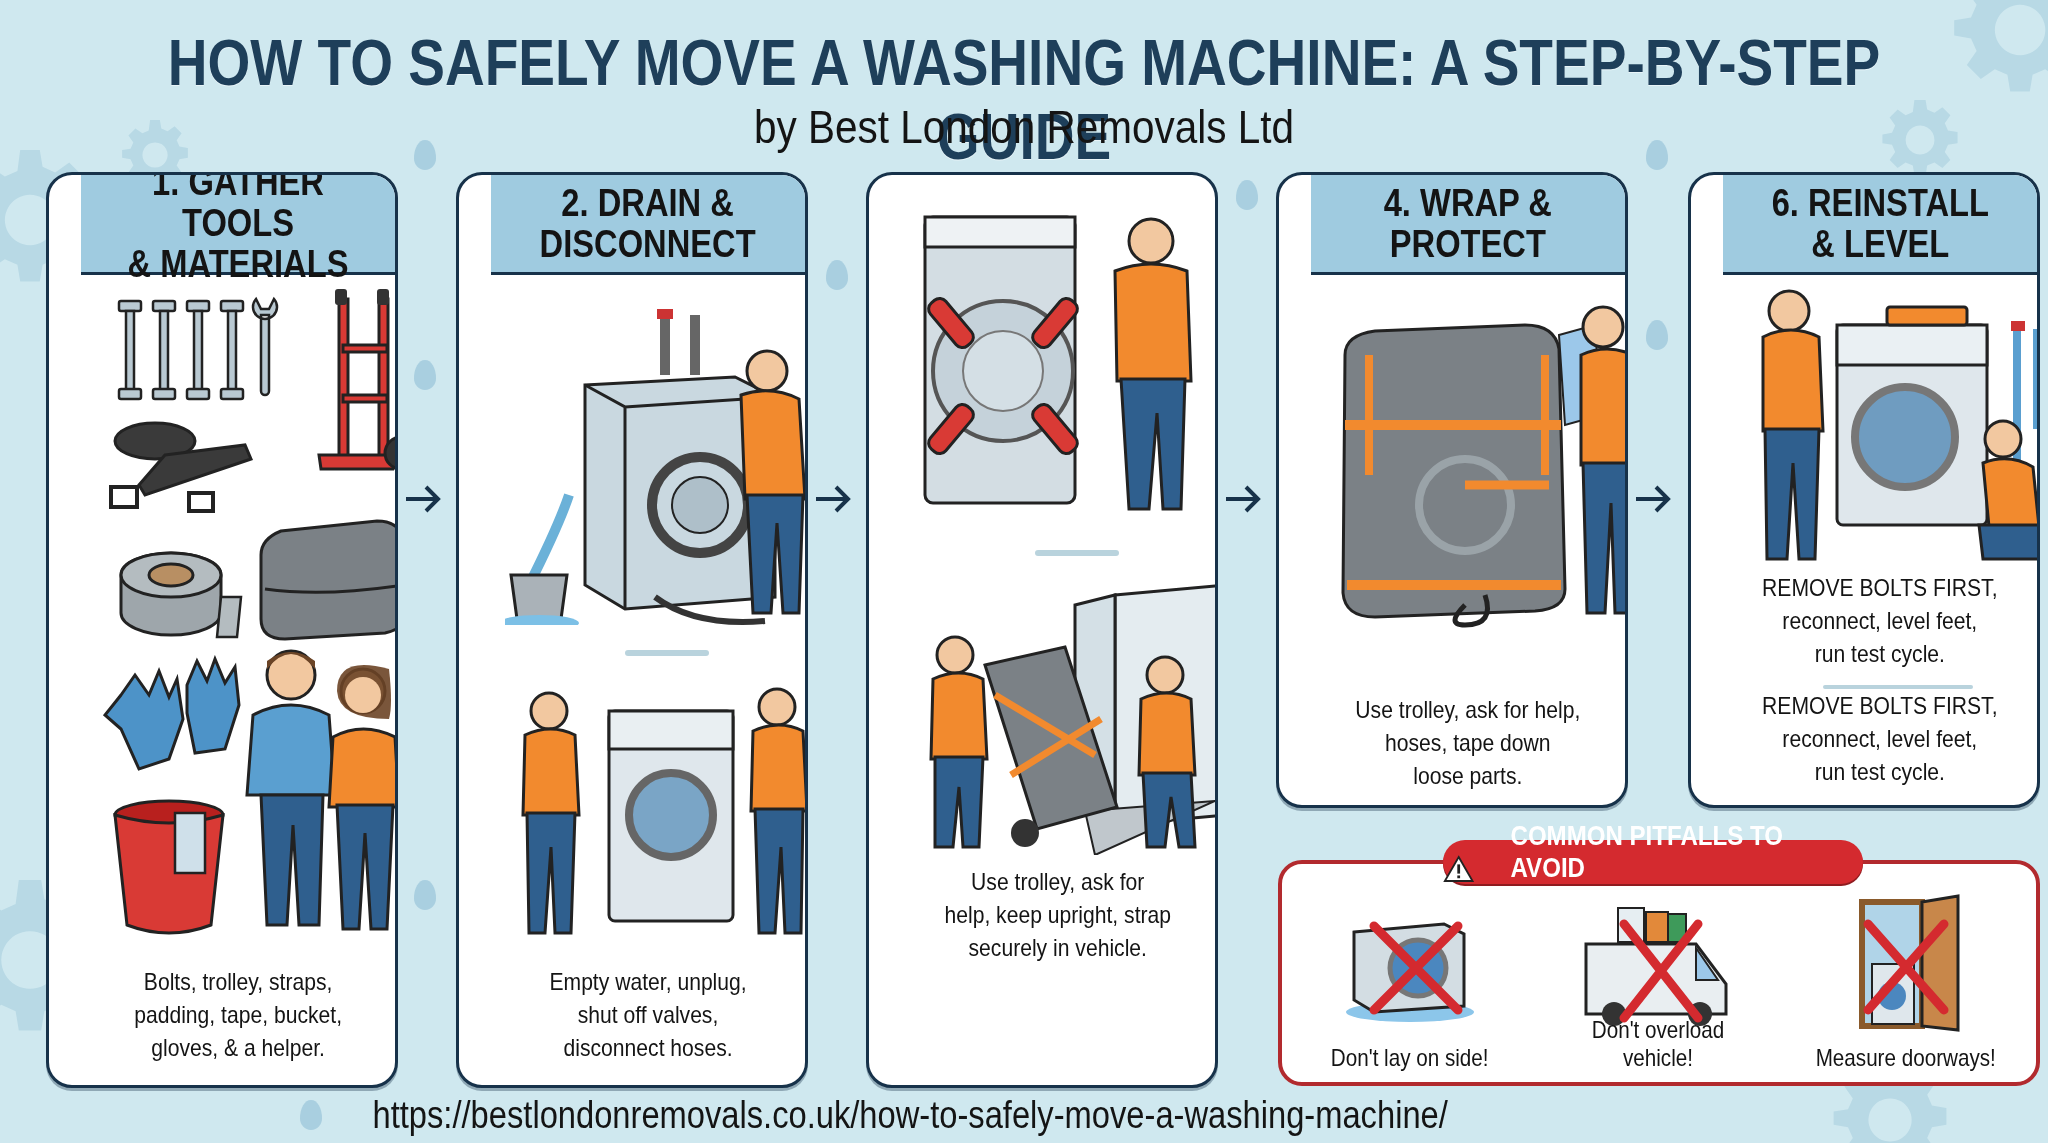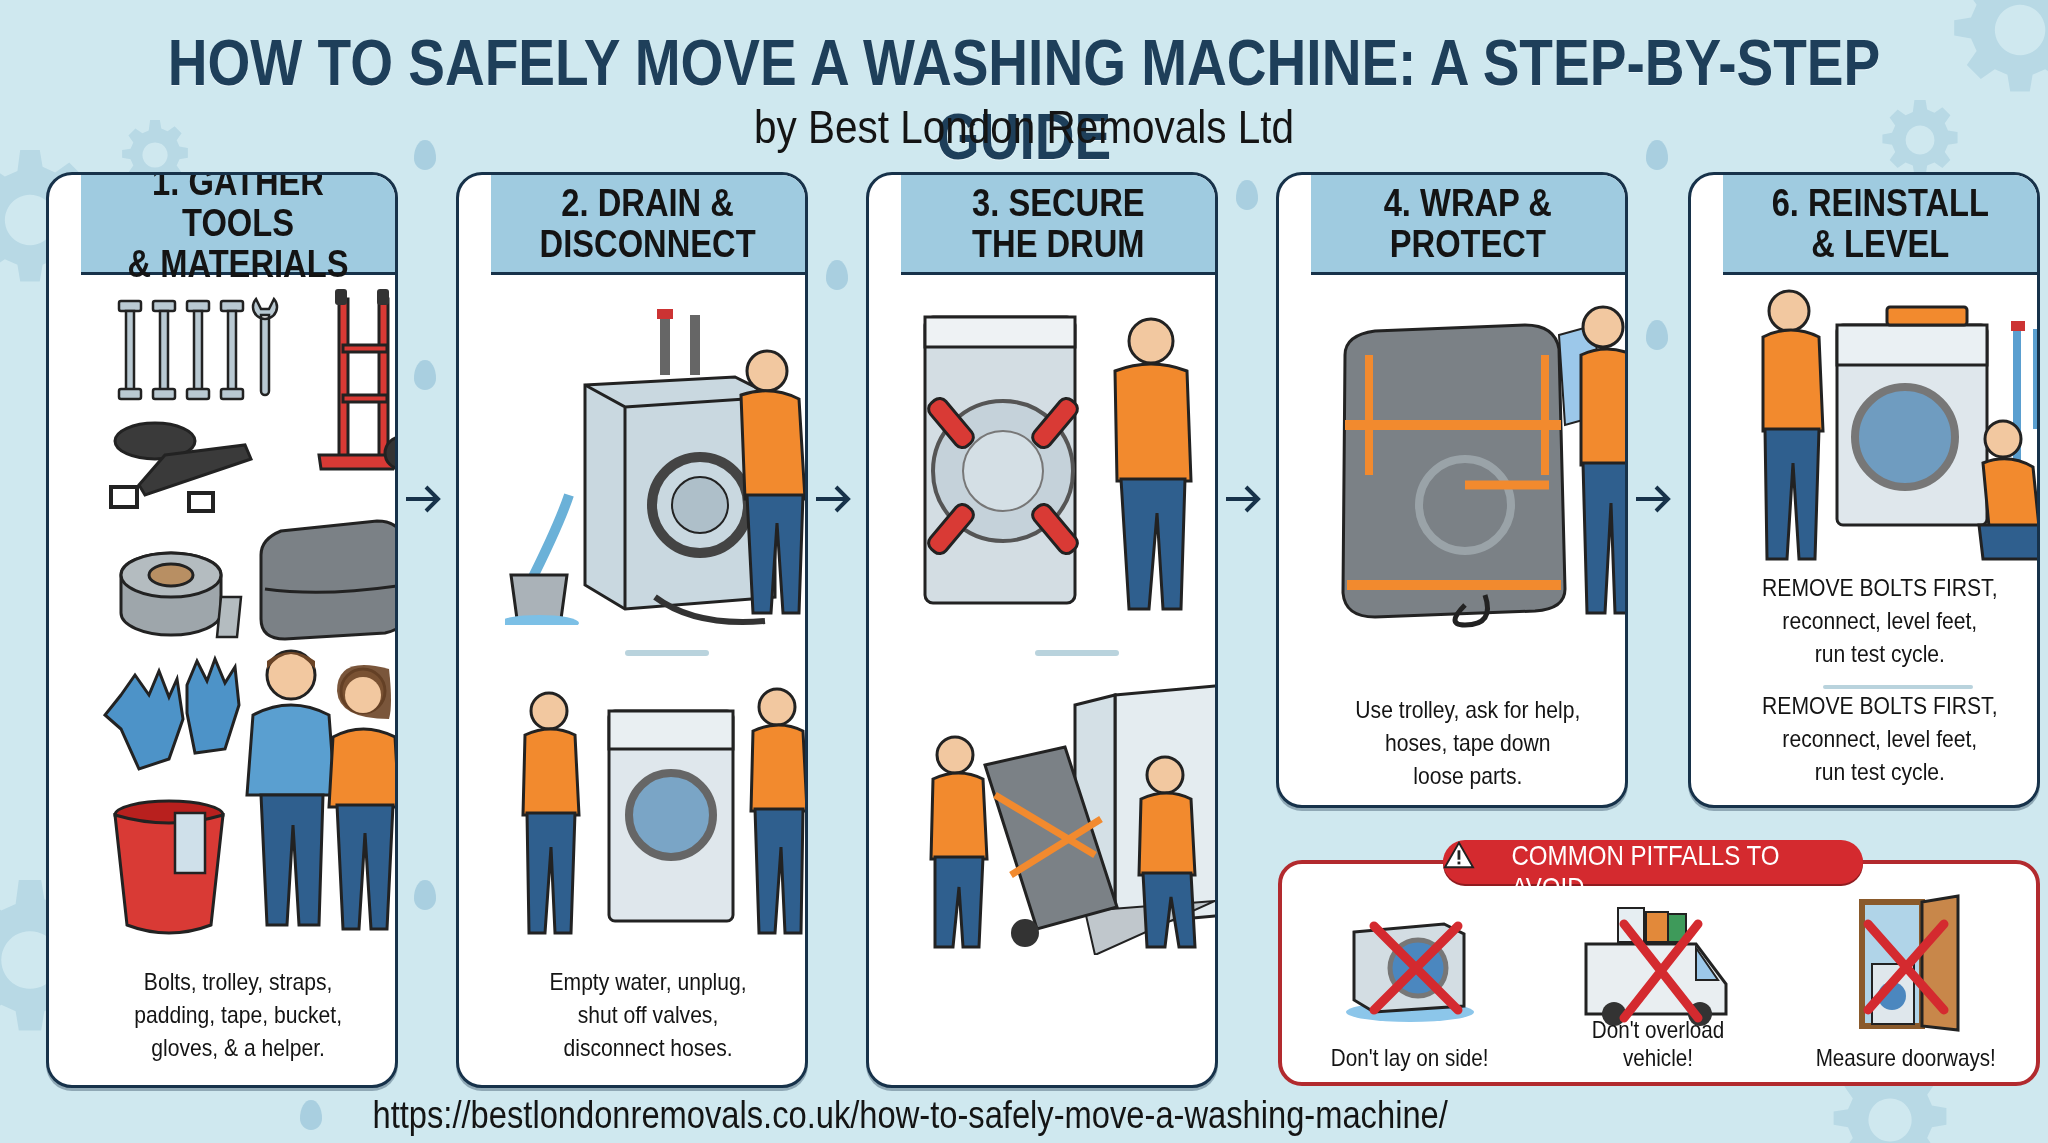--- a/index.html
+++ b/index.html
@@ -44,22 +44,22 @@
   .caption span { display: inline-block; transform: scaleX(.88); }
   .sep { position: absolute; height: 6px; width: 84px; background: #b9d3dd; border-radius: 3px; left: 134px; }
   .arrow { position: absolute; width: 40px; height: 30px; }
   .ill { position: absolute; }
   .pitfalls {
     position: absolute; left: 1278px; top: 860px; width: 762px; height: 226px;
     border: 4px solid #b22a2e; border-radius: 24px; background: #fff;
   }
   .pit-badge {
     position: absolute; left: 1443px; top: 840px; width: 420px; height: 44px;
-    background: #d42a2f; border-radius: 22px; display: flex; align-items: flex-start; justify-content: center;
-    color: #fff; font-weight: 400; font-size: 28px; gap: 10px; box-shadow: 0 2px 0 #8f1b1f;
+    background: #d42a2f; border-radius: 22px; display: flex; align-items: flex-end; justify-content: center;
+    color: #fff; font-weight: 700; font-size: 28px; gap: 10px; box-shadow: 0 2px 0 #8f1b1f;
   }
   .pit-badge .t { display: inline-block; transform: scaleX(.86); }
   .pit-item { position: absolute; top: 40px; width: 240px; height: 180px; }
   .pit-label { position: absolute; bottom: 12px; width: 100%; text-align: center; font-size: 24px; }
   .pit-label span { display: inline-block; transform: scaleX(.86); }
   .url {
     position: absolute; left: 0; top: 1094px; width: 1820px; text-align: center;
     font-size: 38px; color: #141414;
   }
   .url span { display: inline-block; transform: scaleX(.86); }
@@ -213,22 +213,20 @@
 shut off valves,
 disconnect hoses.</span></div>
   </div>
 </div>
 
 <svg class="arrow" style="left:814px;top:484px" viewBox="0 0 40 30">
     <path d="M2 15 h32 M22 3 l12 12 -12 12" stroke="#17324a" stroke-width="4" fill="none"></path>
   </svg>
 
 <div class="panel" style="left:866px;height:916px">
-  <div class="panel-head"><span>3. SECURE
-THE DRUM</span></div>
   <div class="panel-body" style="height:810px">
     <svg class="ill" style="left:14px;top:16px" width="320" height="330" viewBox="0 0 320 330">
       <rect x="10" y="26" width="150" height="286" rx="8" fill="#d3dde3" stroke="#222" stroke-width="3"></rect>
       <rect x="10" y="26" width="150" height="30" fill="#eef2f4" stroke="#222" stroke-width="3"></rect>
       <circle cx="88" cy="180" r="70" fill="#c5d2da" stroke="#555" stroke-width="4"></circle>
       <circle cx="88" cy="180" r="40" fill="#d4dfe5" stroke="#777" stroke-width="2"></circle>
       <g fill="#d93a35" stroke="#222" stroke-width="3">
         <rect x="26" y="104" width="20" height="56" rx="8" transform="rotate(-40 36 132)"></rect>
         <rect x="130" y="104" width="20" height="56" rx="8" transform="rotate(40 140 132)"></rect>
         <rect x="26" y="210" width="20" height="56" rx="8" transform="rotate(40 36 238)"></rect>
@@ -246,20 +244,23 @@
       <path d="M70 90 l80 -18 52 160 -80 22z" fill="#7b8186" stroke="#222" stroke-width="3"></path>
       <path d="M80 120 l100 60 M96 200 l90 -56" stroke="#f28a2e" stroke-width="7"></path>
       <circle cx="110" cy="258" r="14" fill="#333"></circle>
       <circle cx="40" cy="80" r="18" fill="#f2c8a0" stroke="#222" stroke-width="3"></circle>
       <path d="M18 104 q26 -12 50 0 l4 80 h-56z" fill="#f28a2e" stroke="#222" stroke-width="3"></path>
       <path d="M20 182 h48 l-4 90 h-16 l-4 -60 -6 60 h-18z" fill="#2f5f8e" stroke="#222" stroke-width="3"></path>
       <circle cx="250" cy="100" r="18" fill="#f2c8a0" stroke="#222" stroke-width="3"></circle>
       <path d="M226 124 q26 -12 50 0 l4 76 h-56z" fill="#f28a2e" stroke="#222" stroke-width="3"></path>
       <path d="M228 198 h48 l4 74 h-16 l-8 -50 -6 50 h-18z" fill="#2f5f8e" stroke="#222" stroke-width="3"></path>
     </svg>
+    <div class="caption" style="top:690px"><span>Use trolley, ask for
+help, keep upright, strap
+securely in vehicle.</span></div>
   </div>
 </div>
 
 <svg class="arrow" style="left:1224px;top:484px" viewBox="0 0 40 30">
     <path d="M2 15 h32 M22 3 l12 12 -12 12" stroke="#17324a" stroke-width="4" fill="none"></path>
   </svg>
 
 <div class="panel" style="left:1276px;height:636px">
   <div class="panel-head"><span>4. WRAP &amp;
 PROTECT</span></div>

